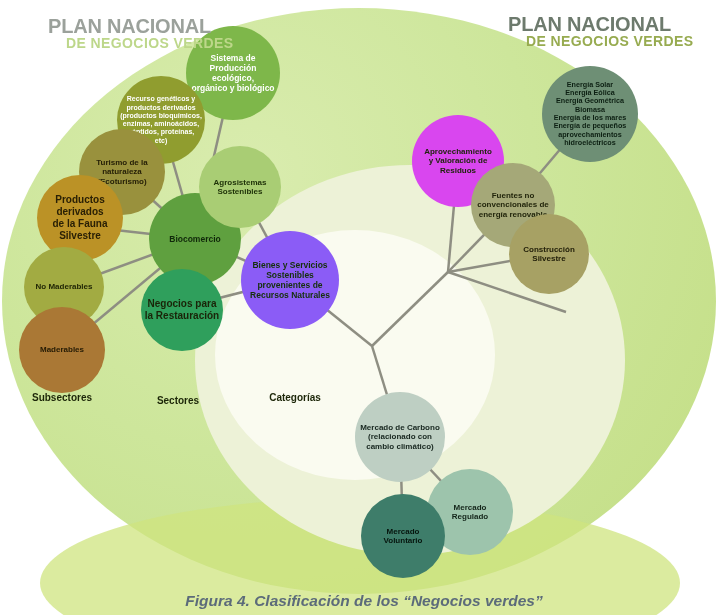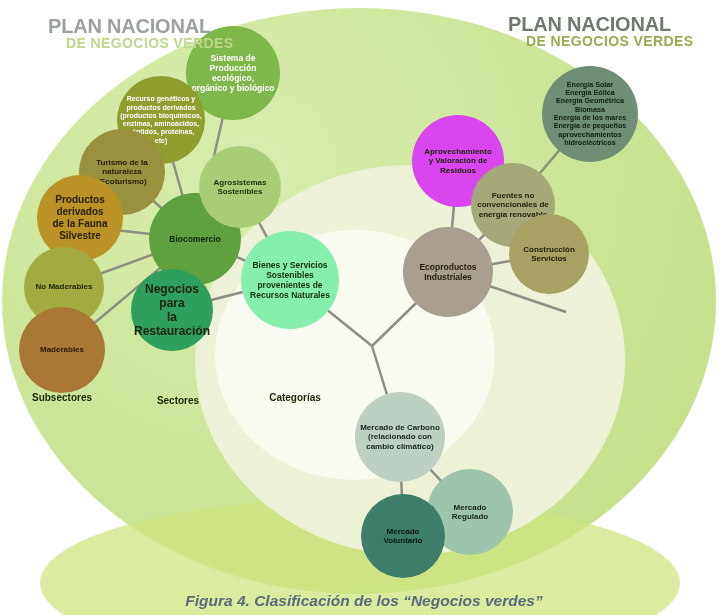--- a/index.html
+++ b/index.html
@@ -24,21 +24,21 @@
     white-space:pre-line;padding:2px;box-sizing:border-box;
   }
   .n-sistema{left:186px;top:26px;width:94px;height:94px;color:#ffffff;font-size:8.5px;}
   .n-recursos{left:117px;top:76px;width:88px;height:88px;color:#ffffff;font-size:7px;}
   .n-turismo{left:79px;top:129px;width:86px;height:86px;color:#262007;font-size:8px;}
   .n-fauna{left:37px;top:175px;width:86px;height:86px;color:#2a2005;font-size:10px;}
   .n-nomaderables{left:24px;top:247px;width:80px;height:80px;color:#222706;font-size:8px;}
   .n-maderables{left:19px;top:307px;width:86px;height:86px;color:#241a04;font-size:8px;}
   .n-biocomercio{left:149px;top:193px;width:92px;height:92px;color:#10280a;font-size:8.5px;}
   .n-agrosistemas{left:199px;top:146px;width:82px;height:82px;color:#1d3007;font-size:8px;}
-  .n-restauracion{left:131px;top:269px;width:82px;height:82px;color:#1a2408;font-size:12px;}
+  .n-restauracion{left:141px;top:269px;width:82px;height:82px;color:#1a2408;font-size:10px;}
   .n-bienes{left:241px;top:231px;width:98px;height:98px;color:#15310b;font-size:8.5px;}
   .n-centro{left:326px;top:300px;width:92px;height:92px;color:#1c3806;font-size:8.5px;letter-spacing:.3px;}
   .n-ecoproductos{left:403px;top:227px;width:90px;height:90px;color:#231d10;font-size:8.5px;}
   .n-aprovechamiento{left:412px;top:115px;width:92px;height:92px;color:#20240e;font-size:8px;}
   .n-fuentes{left:471px;top:163px;width:84px;height:84px;color:#23260c;font-size:8px;}
   .n-energias{left:542px;top:66px;width:96px;height:96px;color:#0d2013;font-size:7.2px;line-height:1.15;}
   .n-construccion{left:509px;top:214px;width:80px;height:80px;color:#23200a;font-size:8px;}
   .n-otros{left:521px;top:267px;width:90px;height:90px;color:#0e1416;font-size:8px;}
   .n-carbono{left:355px;top:392px;width:90px;height:90px;color:#17261f;font-size:8px;}
   .n-regulado{left:427px;top:469px;width:86px;height:86px;color:#14251a;font-size:8px;}
@@ -112,42 +112,40 @@
 (Ecoturismo)</div>
   <div class="node n-fauna" style="background: rgb(187, 146, 38);">Productos derivados
 de la Fauna Silvestre</div>
   <div class="node n-nomaderables" style="background: rgb(162, 171, 66);">No Maderables</div>
   <div class="node n-biocomercio" style="background: rgb(95, 160, 63);">Biocomercio</div>
   <div class="node n-maderables" style="background: rgb(170, 120, 53);">Maderables</div>
   <div class="node n-agrosistemas" style="background: rgb(169, 205, 116);">Agrosistemas
 Sostenibles</div>
   <div class="node n-restauracion" style="background: rgb(47, 159, 92);">Negocios para
 la Restauración</div>
-  <div class="node n-bienes" style="background: #86efac;">Bienes y Servicios
+  <div class="node n-bienes" style="background: #8b5cf6;">Bienes y Servicios
 Sostenibles
 provenientes de
 Recursos Naturales</div>
-  <div class="node n-ecoproductos" style="background: rgb(168, 159, 144);">Ecoproductos
-Industriales</div>
   <div class="node n-aprovechamiento" style="background: #d946ef;">Aprovechamiento
 y Valoración de
 Residuos</div>
   <div class="node n-fuentes" style="background: rgb(165, 168, 120);">Fuentes no
 convencionales de
 energía renovable</div>
   <div class="node n-energias" style="background: rgb(110, 143, 117);">Energía Solar
 Energía Eólica
 Energía Geométrica
 Biomasa
 Energía de los mares
 Energía de pequeños
 aprovechamientos
 hidroeléctricos</div>
   <div class="node n-construccion" style="background: rgb(167, 161, 100);">Construcción
-Servicios</div>
+Silvestre</div>
   <div class="node n-carbono" style="background: rgb(190, 207, 195);">Mercado de Carbono
 (relacionado con
 cambio climático)</div>
   <div class="node n-regulado" style="background: rgb(157, 196, 172);">Mercado
 Regulado</div>
   <div class="node n-voluntario" style="background: rgb(62, 125, 106);">Mercado
 Voluntario</div>
 
   <div class="tier t-subsectores">Subsectores</div>
   <div class="tier t-sectores">Sectores</div>

